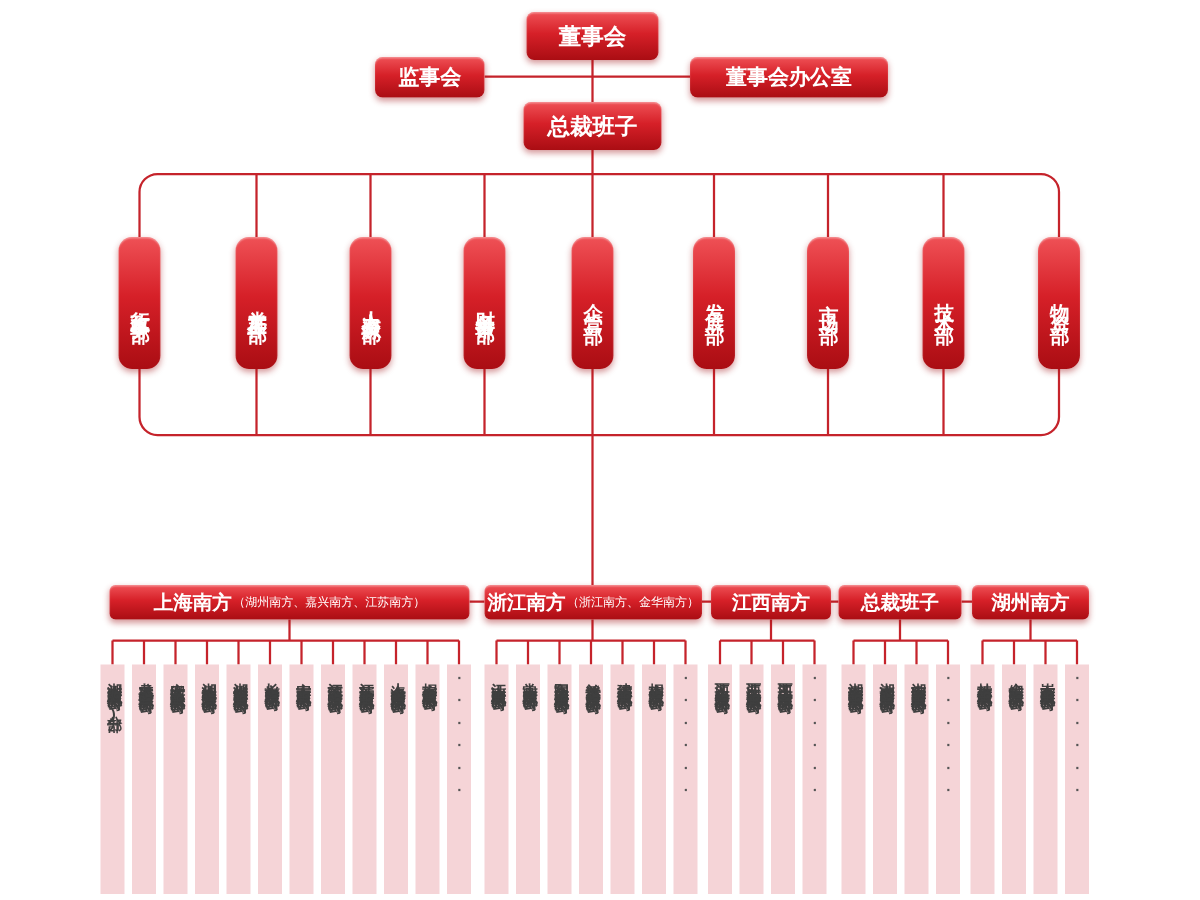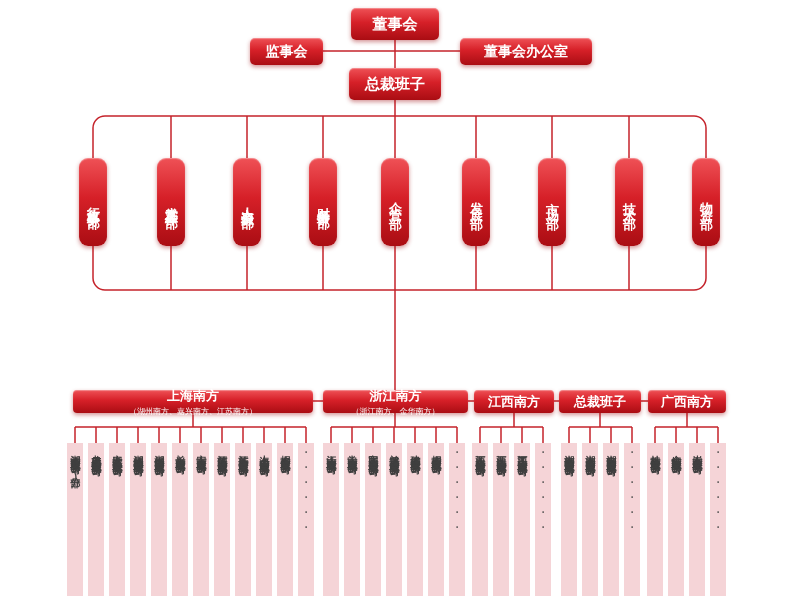--- a/index.html
+++ b/index.html
@@ -13,21 +13,21 @@
     box-shadow:0 2px 4px rgba(160,20,25,.45), inset 0 1px 1px rgba(255,255,255,.35);}
 
   .topbox{height:32px;font-size:15px;}
   .midbox{height:27px;font-size:14px;}
 
   .dept{top:158px;width:28px;height:88px;border-radius:9px;
     writing-mode:vertical-rl;text-orientation:upright;
     font-size:13px;letter-spacing:2px;}
   .dept.short{letter-spacing:7px;}
 
-  .region-header{top:390px;height:23px;font-size:13px;border-radius:4px;gap:1px;flex-direction:column;}
+  .region-header{top:390px;height:23px;font-size:13px;border-radius:4px;gap:1px;}
   .region-header .sub{font-size:8px;font-weight:normal;white-space:nowrap;}
 
   .col-group{position:absolute;top:443px;display:flex;gap:5px;z-index:2;}
   .col{width:16px;height:153px;background:#f5d4d7;box-sizing:border-box;
     writing-mode:vertical-rl;text-orientation:upright;
     font-size:10px;line-height:16px;letter-spacing:1px;padding-top:4px;
     color:#3f3f3f;font-weight:bold;}
   .col.dots{letter-spacing:4px;color:#555;}
 </style>
 </head>
@@ -91,21 +91,21 @@
     <span>浙江南方</span>
       <span class="sub">（浙江南方、金华南方）</span>
   </div>
   <div class="redbox region-header" style="left:474px;width:80px;">
     <span>江西南方</span>
   </div>
   <div class="redbox region-header" style="left:559px;width:82px;">
     <span>总裁班子</span>
   </div>
   <div class="redbox region-header" style="left:648px;width:78px;">
-    <span>广西南方</span>
+    <span>湖州南方</span>
   </div>
 
   <div class="col-group" style="left:67px;">
     <div class="col">湖州南方水泥有限公司(分部)</div>
     <div class="col">龙元建设安徽水泥有限公司</div>
     <div class="col">安徽大江叶集水泥有限公司</div>
     <div class="col">湖州槐坎南方水泥有限公司</div>
     <div class="col">湖州煤山南方水泥有限公司</div>
     <div class="col">长兴南方水泥有限公司</div>
     <div class="col">安吉南方水泥有限公司</div>

